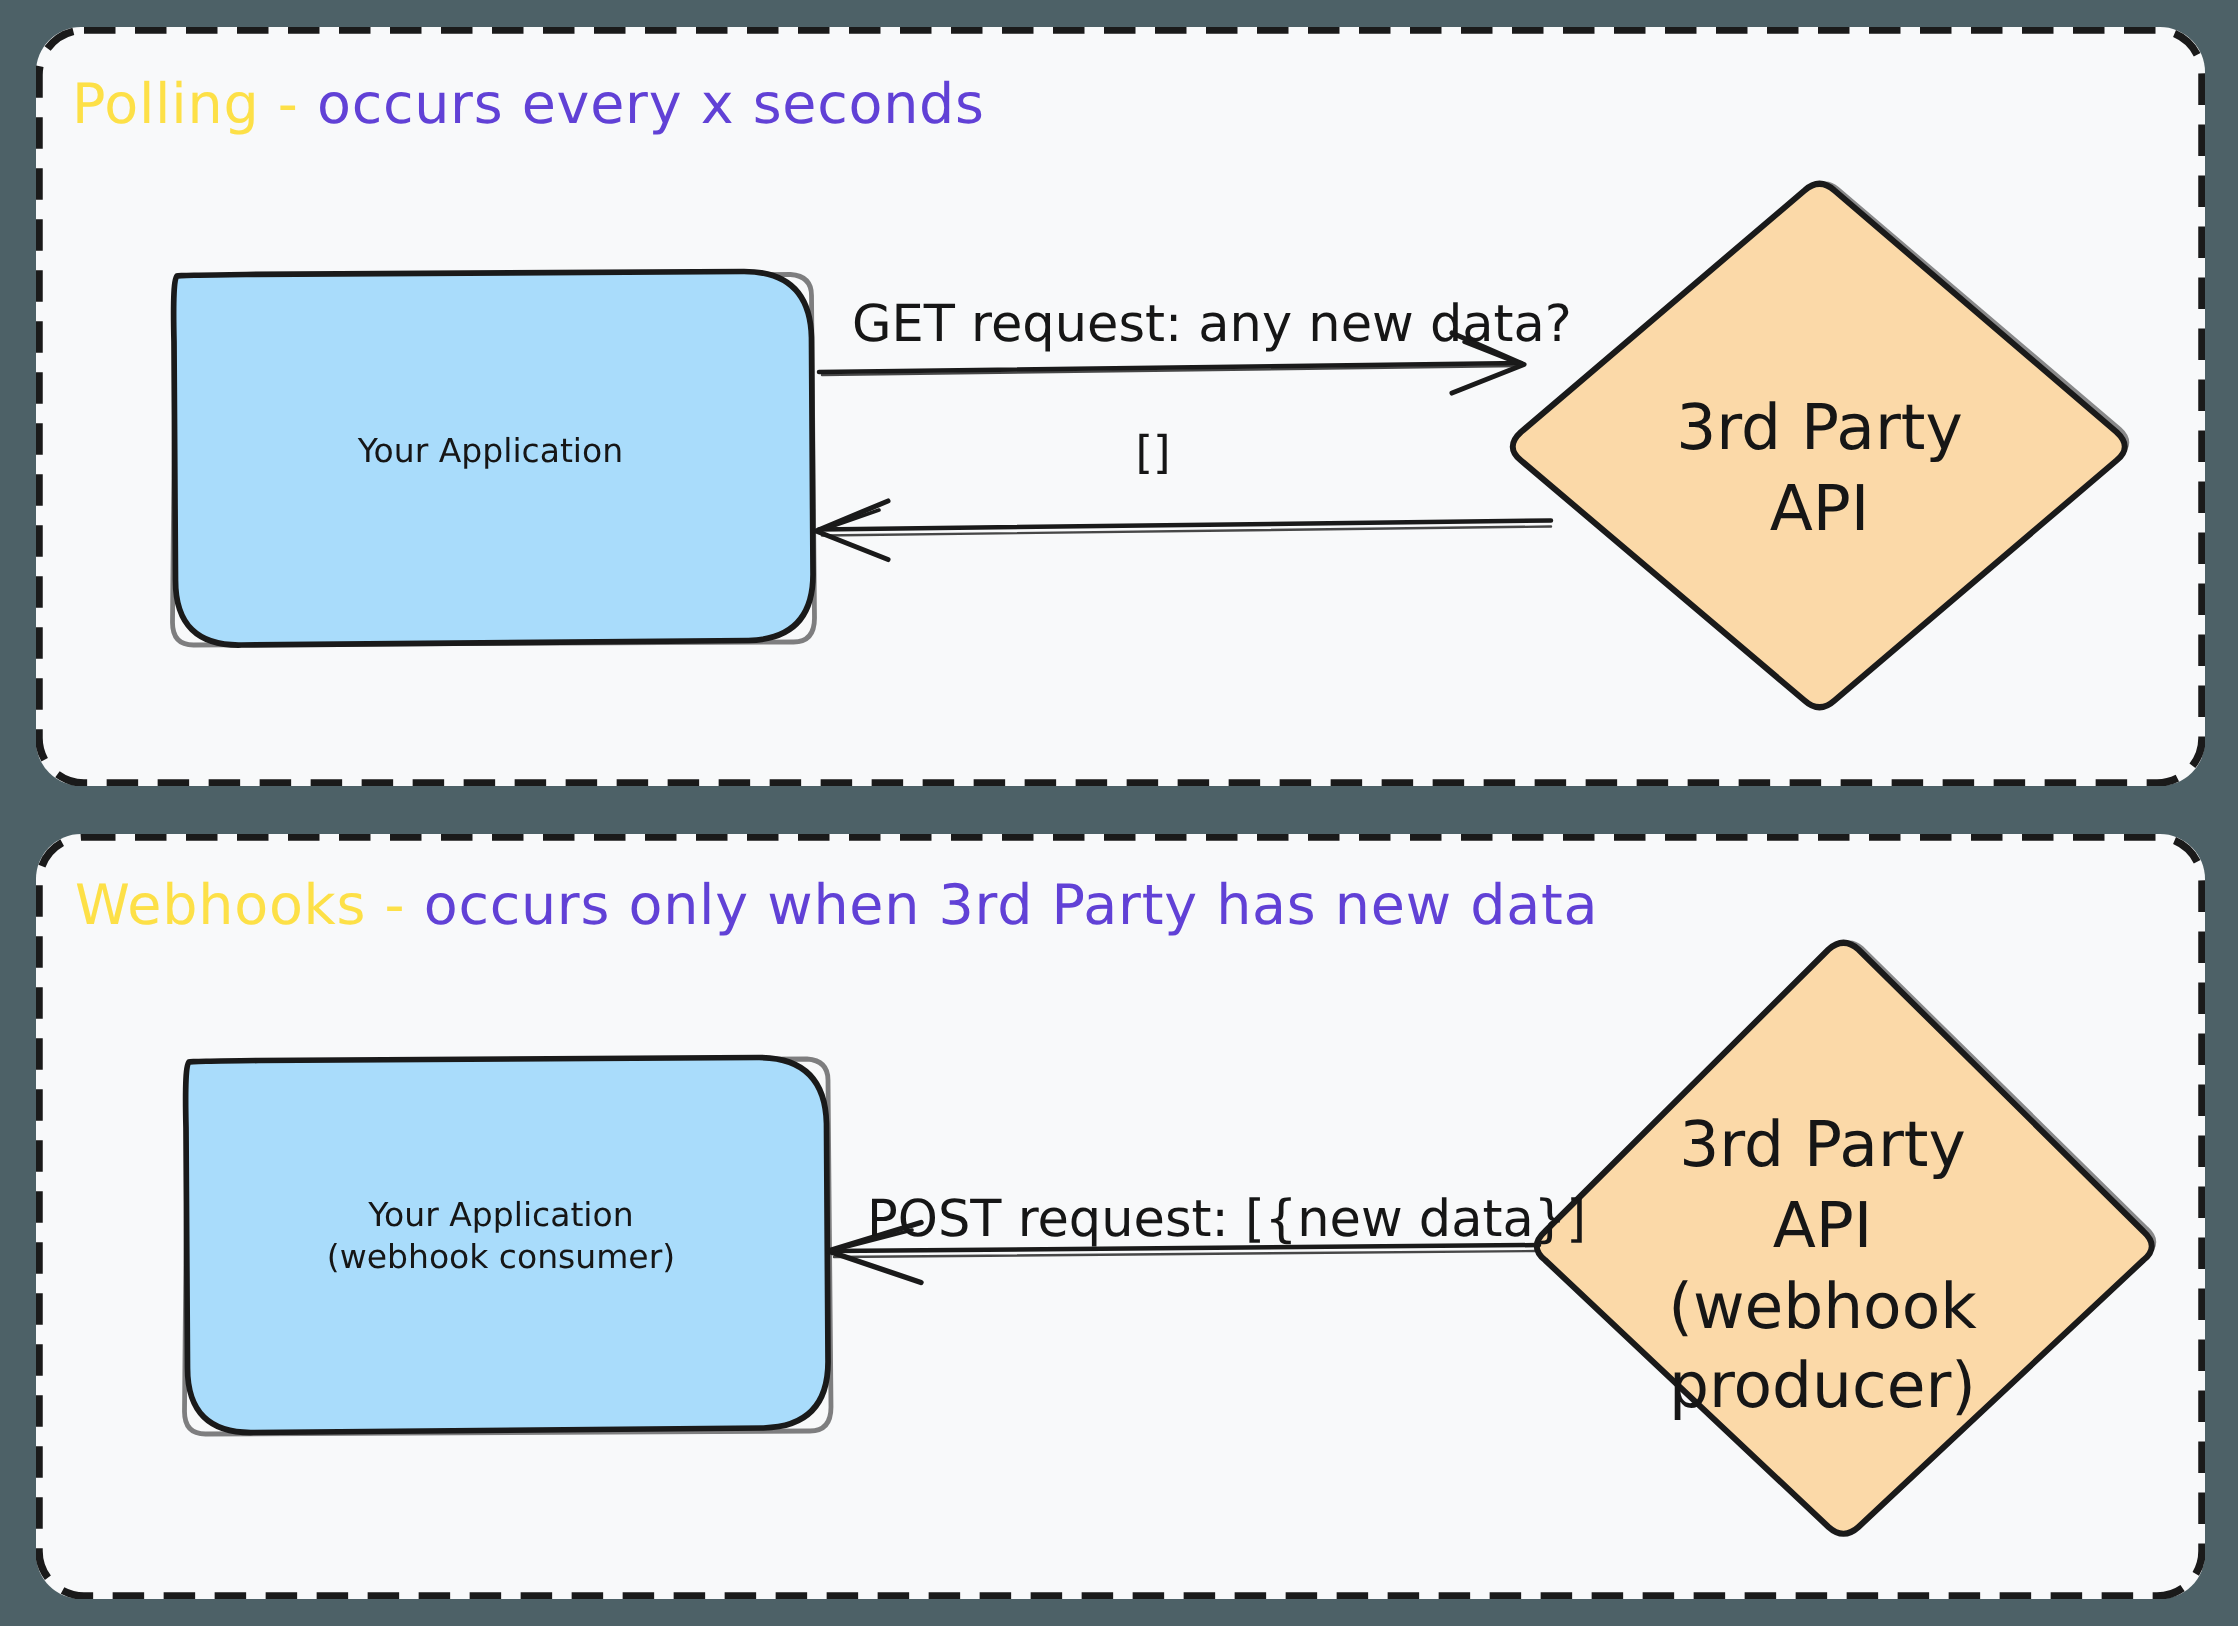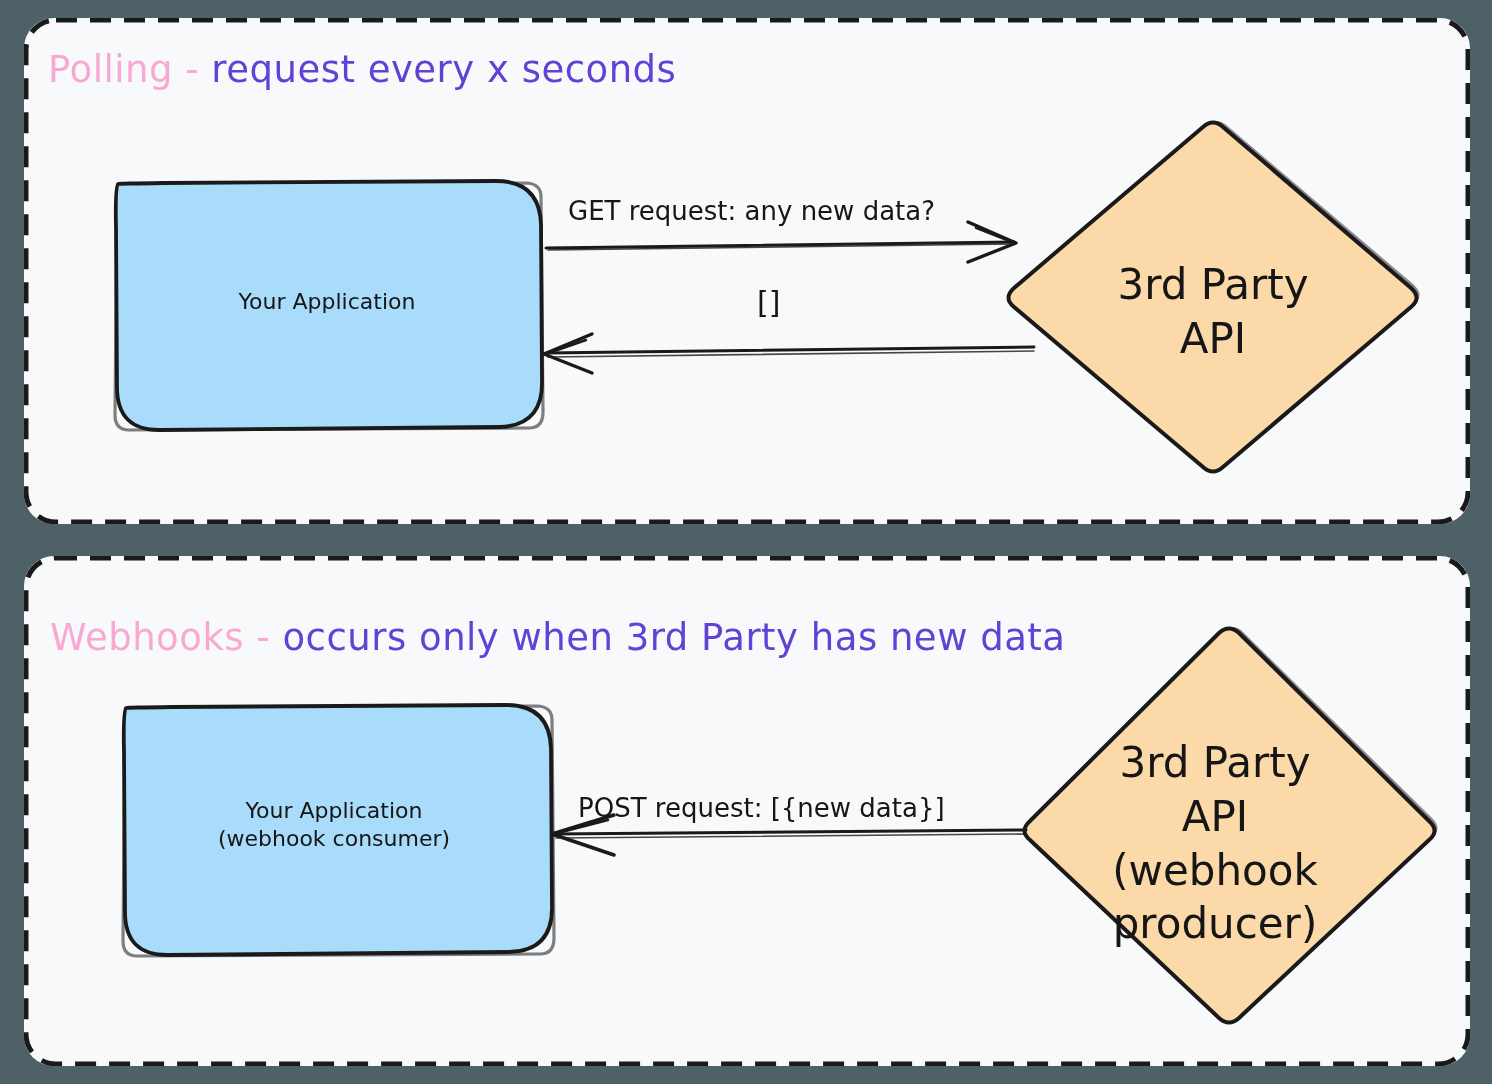--- a/index.html
+++ b/index.html
@@ -53,25 +53,25 @@
 
   
   .panel-title {
     position: absolute;
     white-space: nowrap;
     font-family: "DejaVu Sans", sans-serif;
     font-size: 37px;
     font-weight: 400;
     letter-spacing: 0.5px;
   }
-  .title-main { color: #f9a8d4; }
+  .title-main { color: #fde047; }
   .title-accent { color: #6141d6; }
 
   #title-polling { left: 48px; top: 48px; }
-  #title-webhooks { left: 50px; top: 616px; }
+  #title-webhooks { left: 50px; top: 582px; }
 
   
   .shapes {
     position: absolute;
     left: 0; top: 0;
     width: 1492px;
     height: 1084px;
     pointer-events: none;
   }
 
@@ -111,41 +111,41 @@
     left: 1070px;
     top: 736px;
     width: 290px;
   }
 
   
   .edge-label {
     position: absolute;
     color: #161616;
     font-family: "DejaVu Sans", sans-serif;
-    font-size: 26px;
+    font-size: 34px;
     white-space: nowrap;
     pointer-events: none;
   }
   #edge-label-get { left: 568px; top: 196px; }
   #edge-label-empty { left: 757px; top: 285px; font-size: 30px; }
   #edge-label-post { left: 578px; top: 793px; }
 </style>
 </head>
 <body>
 
 <div class="canvas">
 
   <div class="panel" id="panel-polling">
     <svg class="panel-dash" viewBox="0 0 1446 506" preserveAspectRatio="none">
       <rect x="2" y="2" width="1442" height="502" rx="30" ry="30" fill="none" stroke="#1a1a1a" stroke-width="5" stroke-dasharray="21 13" stroke-linecap="butt"></rect>
     </svg>
   </div>
 
   <div class="panel-title" id="title-polling">
-    <span class="title-main">Polling - </span><span class="title-accent">request every x seconds</span>
+    <span class="title-main">Polling - </span><span class="title-accent">occurs every x seconds</span>
   </div>
 
   <div class="panel" id="panel-webhooks">
     <svg class="panel-dash" viewBox="0 0 1446 510" preserveAspectRatio="none">
       <rect x="2" y="2" width="1442" height="506" rx="30" ry="30" fill="none" stroke="#1a1a1a" stroke-width="5" stroke-dasharray="21 13" stroke-linecap="butt"></rect>
     </svg>
   </div>
 
   <div class="panel-title" id="title-webhooks">
     <span class="title-main">Webhooks - </span><span class="title-accent">occurs only when 3rd Party has new data</span>

